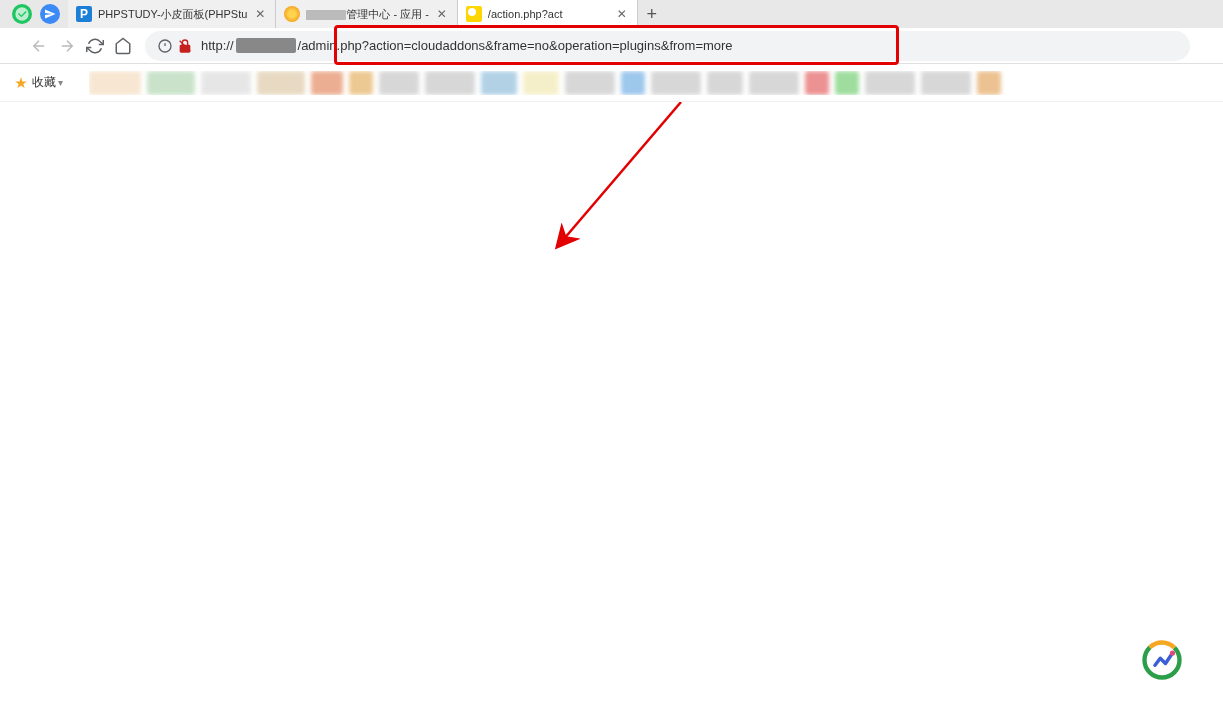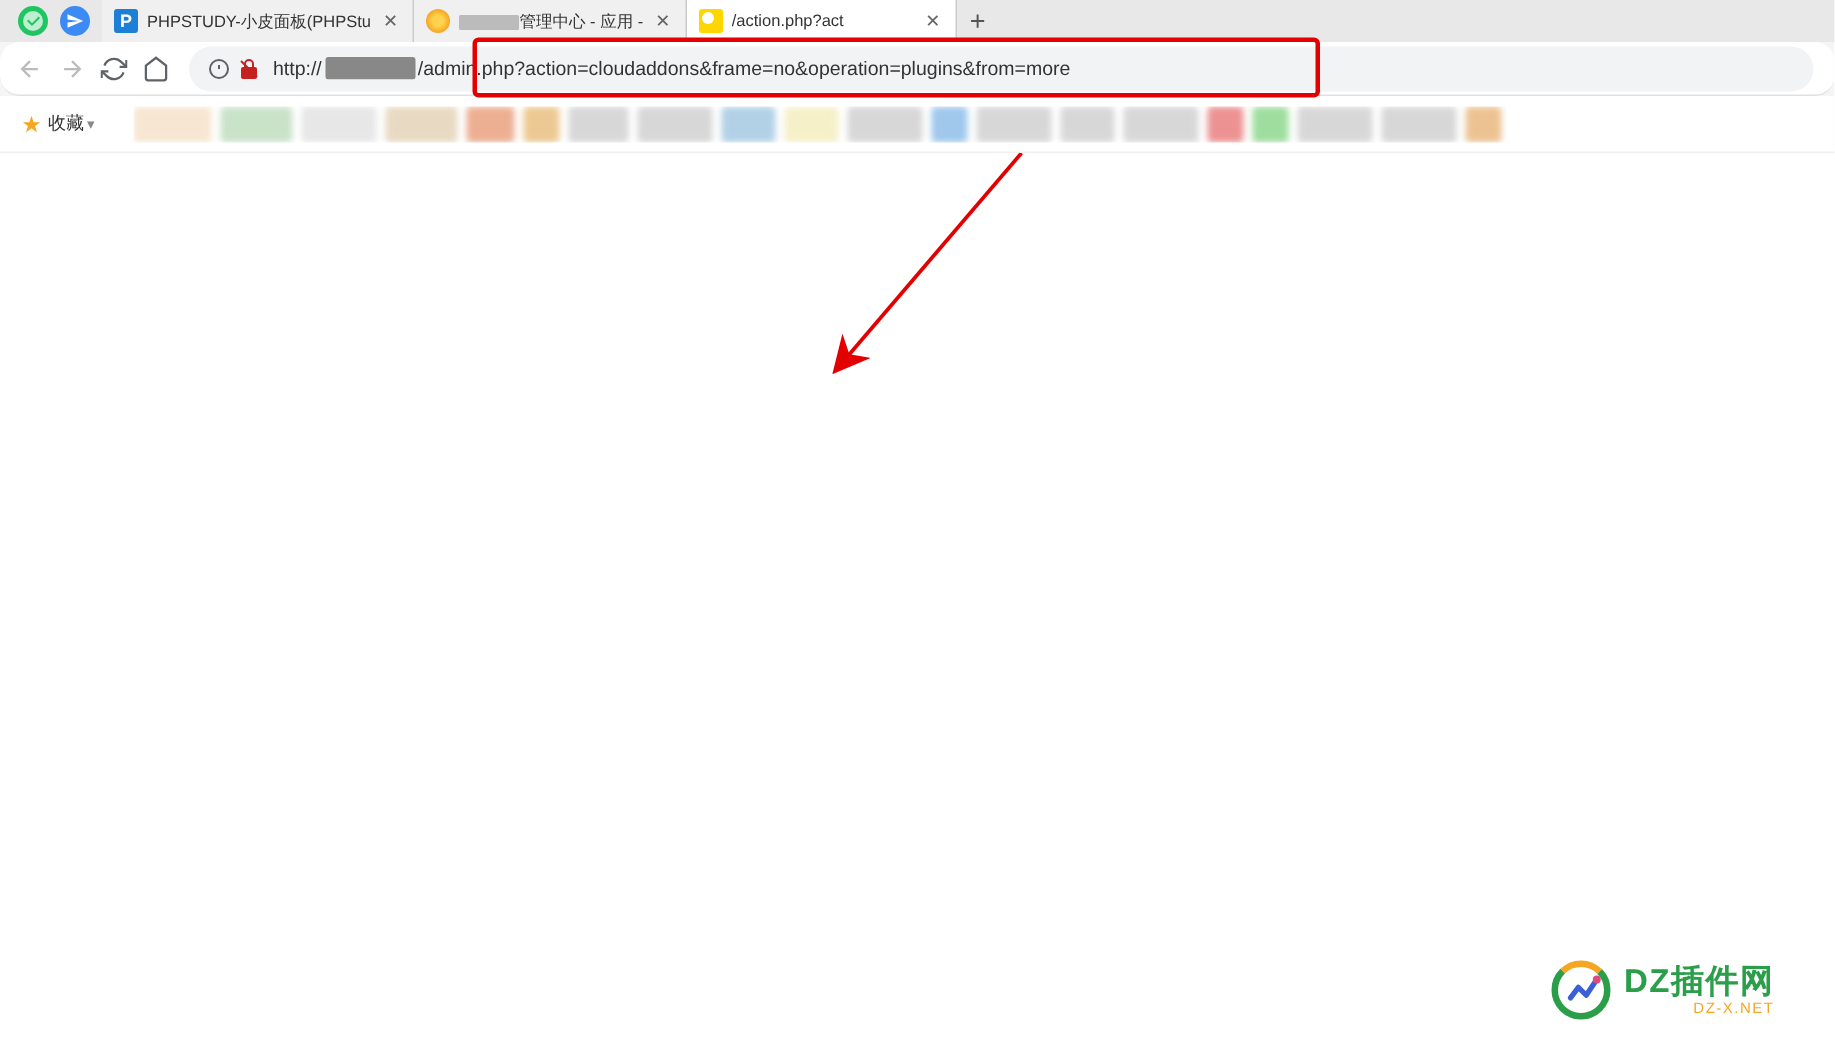--- a/index.html
+++ b/index.html
@@ -10,21 +10,21 @@
     .app-icon { width: 20px; height: 20px; border-radius: 50%; background: #1ec561; display: flex; align-items: center; justify-content: center; margin: 0 8px; }
     .app-icon svg { width: 16px; height: 16px; }
     .nav-circle { width: 20px; height: 20px; border-radius: 50%; background: #3b8af5; display: flex; align-items: center; justify-content: center; margin-right: 8px; }
     .tab { display: flex; align-items: center; height: 28px; padding: 0 8px; border-right: 1px solid #ccc; background: #f0f0f0; min-width: 180px; max-width: 220px; }
     .tab.active { background: #fff; }
     .tab-favicon { width: 16px; height: 16px; margin-right: 6px; flex-shrink: 0; display: flex; align-items: center; justify-content: center; }
     .tab-title { flex: 1; white-space: nowrap; overflow: hidden; text-overflow: ellipsis; color: #333; font-size: 11px; }
     .tab-close { width: 14px; height: 14px; margin-left: 6px; display: flex; align-items: center; justify-content: center; color: #666; cursor: pointer; }
     .new-tab { width: 28px; height: 28px; display: flex; align-items: center; justify-content: center; color: #555; font-size: 18px; cursor: pointer; }
     
-    .nav-bar { display: flex; align-items: center; height: 36px; background: #fff; padding: 0 6px; border-bottom: 1px solid #e0e0e0; border-radius: 13px; }
+    .nav-bar { display: flex; align-items: center; height: 36px; background: #fff; padding: 0 25px; border-bottom: 1px solid #e0e0e0; }
     .nav-btn { width: 28px; height: 28px; display: flex; align-items: center; justify-content: center; color: #5f6368; cursor: pointer; }
     .nav-btn.disabled { color: #bbb; cursor: default; }
     .nav-btn svg { width: 18px; height: 18px; }
     .url-bar { flex: 1; height: 30px; margin: 0 8px; background: #f1f3f4; border-radius: 15px; display: flex; align-items: center; padding: 0 12px; position: relative; }
     .url-icon { width: 16px; height: 16px; margin-right: 4px; flex-shrink: 0; }
     .url-lock { width: 16px; height: 16px; margin-right: 8px; flex-shrink: 0; }
     .url-text { flex: 1; color: #333; font-size: 13px; white-space: nowrap; overflow: hidden; }
     .url-text .obscured { background: #888; color: #888; border-radius: 2px; padding: 0 30px; margin: 0 2px; }
     .url-highlight { position: absolute; border: 3px solid #e30000; border-radius: 4px; pointer-events: none; top: -6px; height: 40px; left: 189px; width: 565px; }
     
@@ -174,18 +174,14 @@
     <line x1="130" y1="0" x2="12" y2="138" stroke="#e30000" stroke-width="2.5" marker-end="url(#arrowhead)"></line>
   </svg>
 
   <div class="watermark">
     <svg class="watermark-logo" viewBox="0 0 48 48">
       <circle cx="24" cy="24" r="20" fill="none" stroke="#2b9e4a" stroke-width="5" stroke-dasharray="94 31" transform="rotate(-45 24 24)"></circle>
       <circle cx="24" cy="24" r="20" fill="none" stroke="#f5a623" stroke-width="5" stroke-dasharray="31 94" stroke-dashoffset="-94" transform="rotate(-45 24 24)"></circle>
       <path d="M16 30 L22 22 L28 28 L36 16" stroke="#3b5fd6" stroke-width="4" fill="none" stroke-linecap="round" stroke-linejoin="round"></path>
       <circle cx="36" cy="16" r="3" fill="#e04a7a"></circle>
     </svg>
-    <div class="watermark-text">
-      <div class="watermark-title">DZ插件网</div>
-      <div class="watermark-sub">DZ-X.NET</div>
-    </div>
   </div>
 </div>
 
 </body></html>

